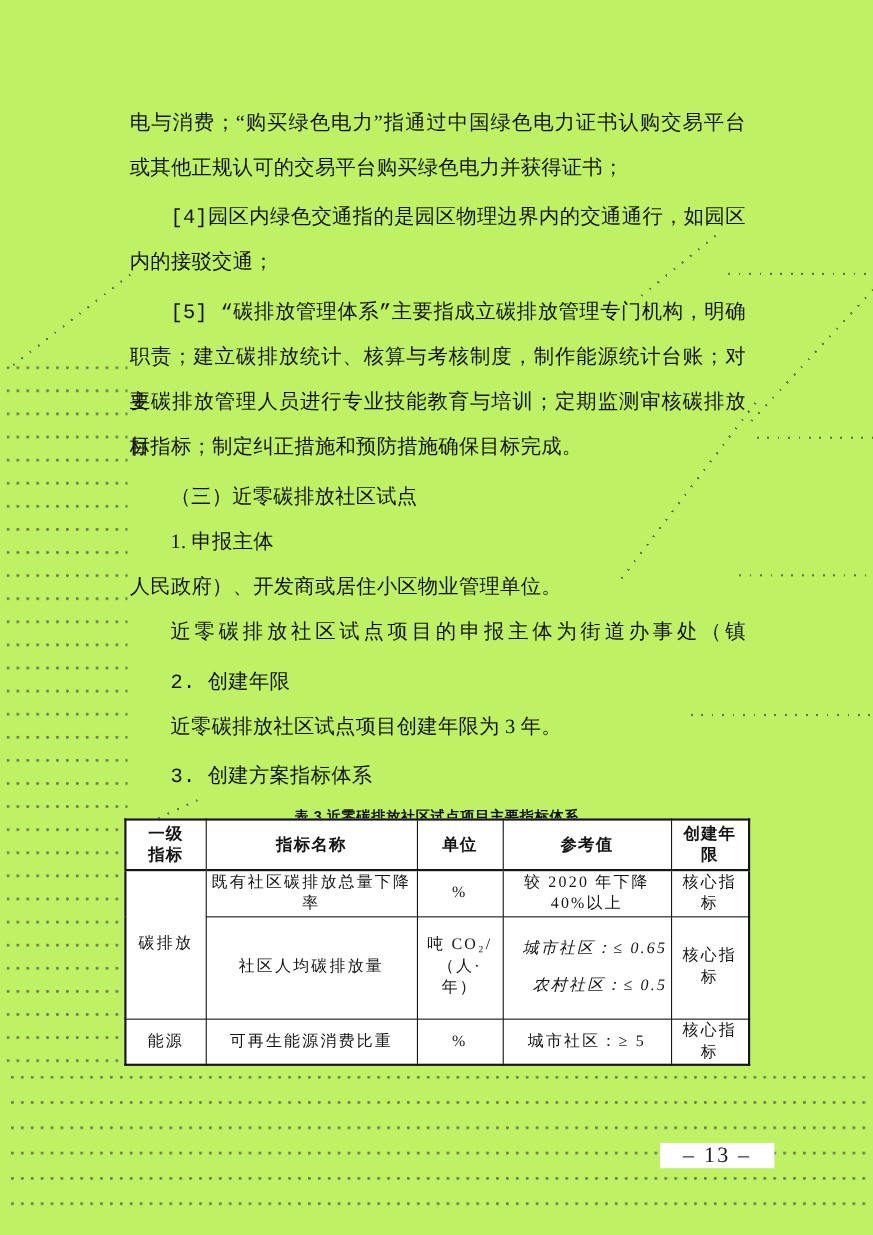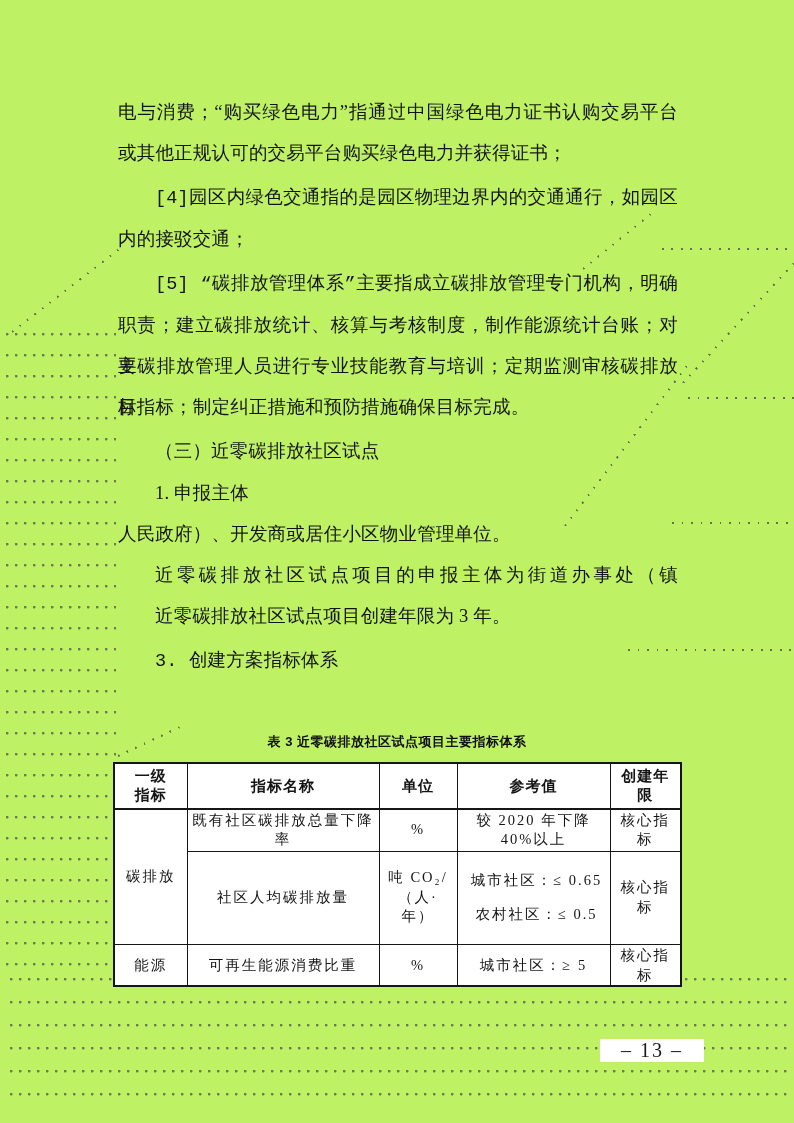--- a/index.html
+++ b/index.html
@@ -49,21 +49,21 @@
   .line.sp{margin-top:4px;height:41px;font-family:Liberation Mono, monospace;}
 
   
   .table-title{
     position:absolute;left:0;top:733px;width:794px;
     text-align:center;
     font-family:"Liberation Sans","DejaVu Sans",sans-serif;
     font-weight:bold;font-size:13px;letter-spacing:.5px;color:#101010;
   }
   table.ind-table{
-    position:absolute;left:113px;top:762px;width:567px;
+    position:absolute;left:113px;top:744px;width:567px;
     border-collapse:collapse;table-layout:fixed;
     border:2px solid #161616;
     background:#fff;
   }
   .ind-table th,.ind-table td{
     border:1.6px solid #161616;
     text-align:center;vertical-align:middle;
     padding:0 3px;overflow:hidden;
   }
   .ind-table thead th{
@@ -73,21 +73,21 @@
   }
   .ind-table thead th:first-child{padding:0 12px;}
   .ind-table tbody td{
     font-size:14.5px;letter-spacing:2px;line-height:1.35;
   }
   .ind-table tr.r1{height:42px;}
   .ind-table tr.r2{height:93px;}
   .ind-table tr.r2 td{border-top-style:dashed;}
   .ind-table tr.r3{height:22px;}
   .ind-table tr.r3 td{border-top-style:dashed;line-height:20px;}
-  .ref2-cell div{text-align:center;padding-left:6px;}
+  .ref2-cell div{text-align:right;padding-left:6px;font-style:italic;}
   .ref2-cell div:first-child{margin-bottom:14px;}
 
   
   .page-number{
     position:absolute;left:600px;top:1039px;width:100px;
     font-size:20px;letter-spacing:2px;text-align:center;color:#1a1a1a;
     background:#fff;padding:0 2px;
   }
 </style>
 </head>
@@ -114,20 +114,21 @@
     <div class="line j ind sp">[4]园区内绿色交通指的是园区物理边界内的交通通行，如园区</div>
     <div class="line">内的接驳交通；</div>
     <div class="line j ind sp">[5] “碳排放管理体系”主要指成立碳排放管理专门机构，明确</div>
     <div class="line j">职责；建立碳排放统计、核算与考核制度，制作能源统计台账；对主</div>
     <div class="line j">要碳排放管理人员进行专业技能教育与培训；定期监测审核碳排放目</div>
     <div class="line">标指标；制定纠正措施和预防措施确保目标完成。</div>
     <div class="line ind sp">（三）近零碳排放社区试点</div>
     <div class="line ind">1. 申报主体</div>
     <div class="line">人民政府）、开发商或居住小区物业管理单位。</div>
     <div class="line j ind">近零碳排放社区试点项目的申报主体为街道办事处（镇</div>
+    <div class="line ind sp">2. 创建年限</div>
     <div class="line ind">近零碳排放社区试点项目创建年限为 3 年。</div>
     <div class="line ind sp">3. 创建方案指标体系</div>
   </div>
 
   <div class="table-title">表 3 近零碳排放社区试点项目主要指标体系</div>
 
   <table class="ind-table">
     <colgroup>
       <col style="width:73px">
         <col style="width:192px">

